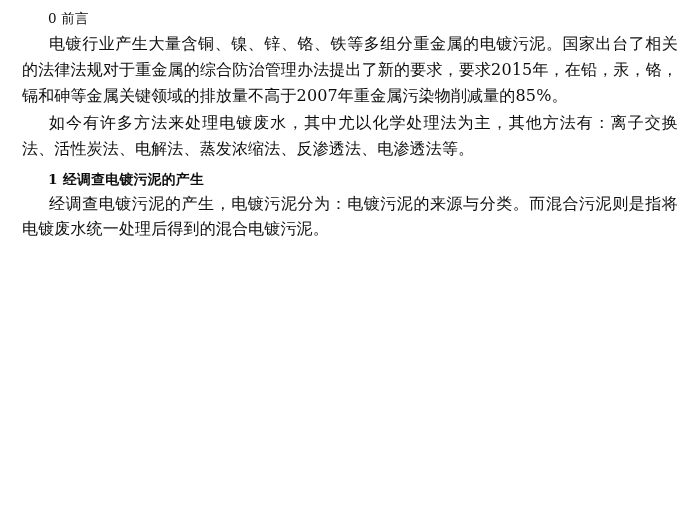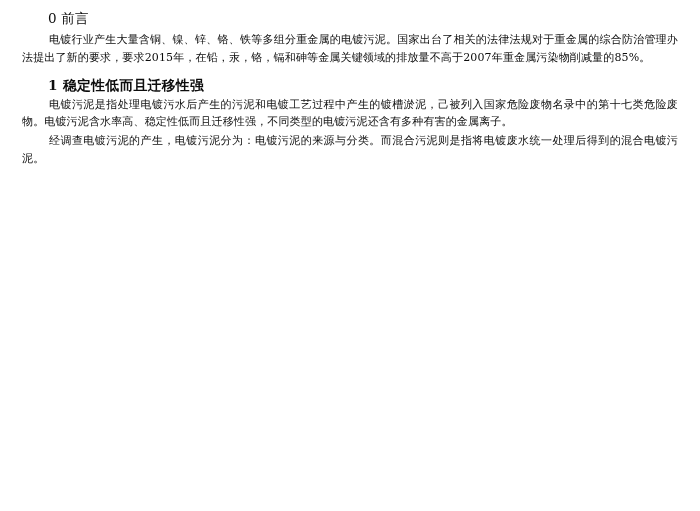--- a/index.html
+++ b/index.html
@@ -34,45 +34,45 @@
   }
   .heading-2 {
     font-size: 13.8px;
     line-height: 1.6;
     margin: 3px 0 0 0;
     padding-left: 26px;
     font-weight: bold;
     letter-spacing: 0.3px;
   }
   p.para {
-    font-size: 11px;
+    font-size: 16px;
     line-height: 1.62;
     margin: 0 0 1px 0;
     text-indent: 27px;
     text-align: justify;
     text-justify: inter-ideograph;
     letter-spacing: 0.15px;
   }
   .spacer-xs { height: 3px; }
 </style>
 </head>
 <body>
 
 <div class="page">
 
   <div class="section-head">
     <span class="num">0</span>
     <span>前言</span>
   </div>
 
   <p class="para">电镀行业产生大量含铜、镍、锌、铬、铁等多组分重金属的电镀污泥。国家出台了相关的法律法规对于重金属的综合防治管理办法提出了新的要求，要求2015年，在铅，汞，铬，镉和砷等金属关键领域的排放量不高于2007年重金属污染物削减量的85%。</p>
+  <p class="para">如今有许多方法来处理电镀废水，其中尤以化学处理法为主，其他方法有：离子交换法、活性炭法、电解法、蒸发浓缩法、反渗透法、电渗透法等。</p>
 
   <div class="spacer-xs"></div>
 
   <div class="heading-2">
     <span>1</span>
-    <span>稳定性低而且迁移性强</span>
+    <span>经调查电镀污泥的产生</span>
   </div>
 
-  <p class="para">电镀污泥是指处理电镀污水后产生的污泥和电镀工艺过程中产生的镀槽淤泥，己被列入国家危险废物名录中的第十七类危险废物。电镀污泥含水率高、稳定性低而且迁移性强，不同类型的电镀污泥还含有多种有害的金属离子。</p>
   <p class="para">经调查电镀污泥的产生，电镀污泥分为：电镀污泥的来源与分类。而混合污泥则是指将电镀废水统一处理后得到的混合电镀污泥。</p>
 
 </div>
 
 </body></html>

